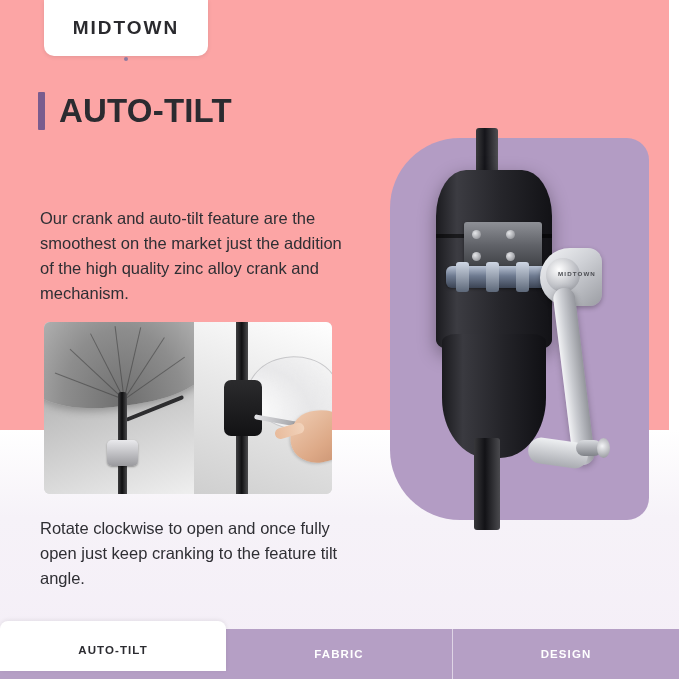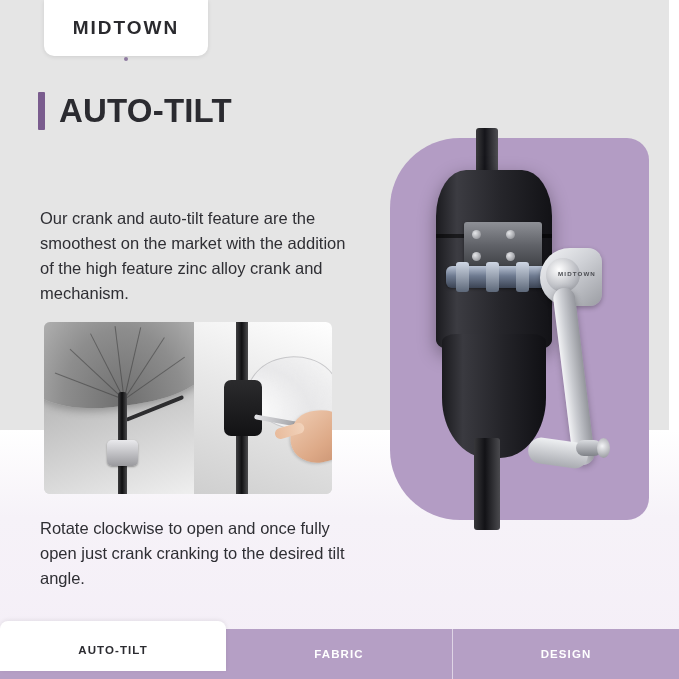--- a/index.html
+++ b/index.html
@@ -5,21 +5,21 @@
   * { box-sizing: border-box; margin: 0; padding: 0; }
   html, body {
     width: 679px; height: 679px;
     font-family: "Liberation Sans", sans-serif;
     background: #ffffff;
     overflow: hidden;
   }
   .page {
     position: relative;
     width: 669px; height: 679px;
-    background: #e5e5e5;
+    background: #fca5a5;
   }
 
   
   .bottom-wash {
     position: absolute;
     left: 0; top: 430px;
     width: 679px; height: 249px;
     background: linear-gradient(180deg, #ffffff 0%, #f6f2f8 35%, #f4eef7 100%);
   }
 
@@ -372,21 +372,21 @@
     <div class="logo-dot"></div>
   </div>
 
   <div class="heading-wrap">
     <div class="heading-bar"></div>
     <div class="heading-text">
       <div>Auto-Tilt</div>
     </div>
   </div>
 
-  <div class="para" id="para-1">Our crank and auto-tilt feature are the smoothest on the market with the addition of the high feature zinc alloy crank and mechanism.</div>
+  <div class="para" id="para-1">Our crank and auto-tilt feature are the smoothest on the market just the addition of the high quality zinc alloy crank and mechanism.</div>
 
   <div class="thumbs">
     <div class="thumb thumb-a">
       <div class="canopy">
         <div class="canopy-rib" style="transform:rotate(-62deg)"></div>
         <div class="canopy-rib" style="transform:rotate(-40deg)"></div>
         <div class="canopy-rib" style="transform:rotate(-20deg)"></div>
         <div class="canopy-rib" style="transform:rotate(0deg)"></div>
         <div class="canopy-rib" style="transform:rotate(20deg)"></div>
         <div class="canopy-rib" style="transform:rotate(40deg)"></div>
@@ -400,21 +400,21 @@
       <div class="ghost-canopy"></div>
       <div class="pole-r"></div>
       <div class="tilt-head"></div>
       <div class="crank-r"></div>
       <div class="hand">
         <div class="finger"></div>
       </div>
     </div>
   </div>
 
-  <div class="para" id="para-2">Rotate clockwise to open and once fully open just crank cranking to the desired tilt angle.</div>
+  <div class="para" id="para-2">Rotate clockwise to open and once fully open just keep cranking to the feature tilt angle.</div>
 
   <div class="hero">
     <div class="hero-blob"></div>
     <div class="hero-pole-top"></div>
     <div class="hero-body"></div>
     <div class="hero-seam"></div>
     <div class="hero-body-2"></div>
     <div class="hero-pole-bottom"></div>
 
     <div class="hero-bracket"></div>

